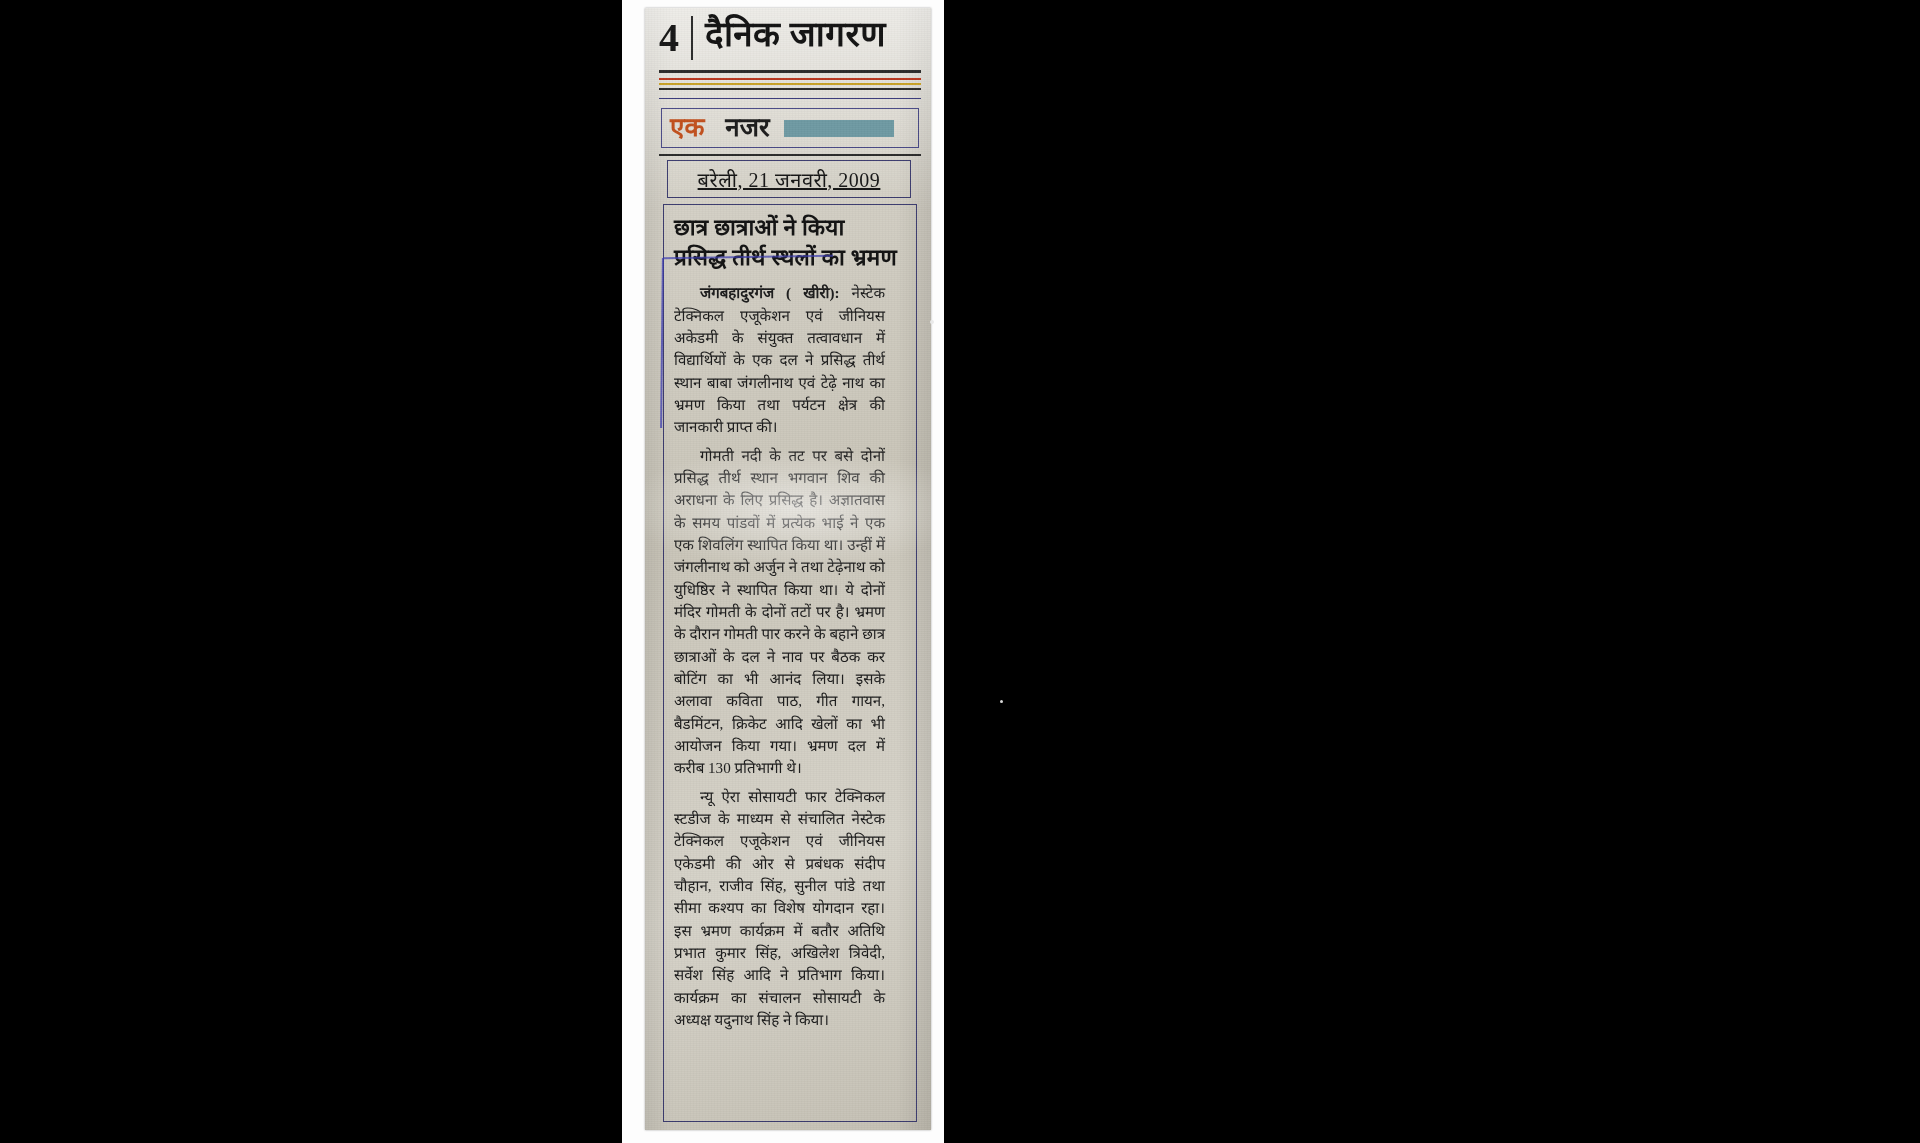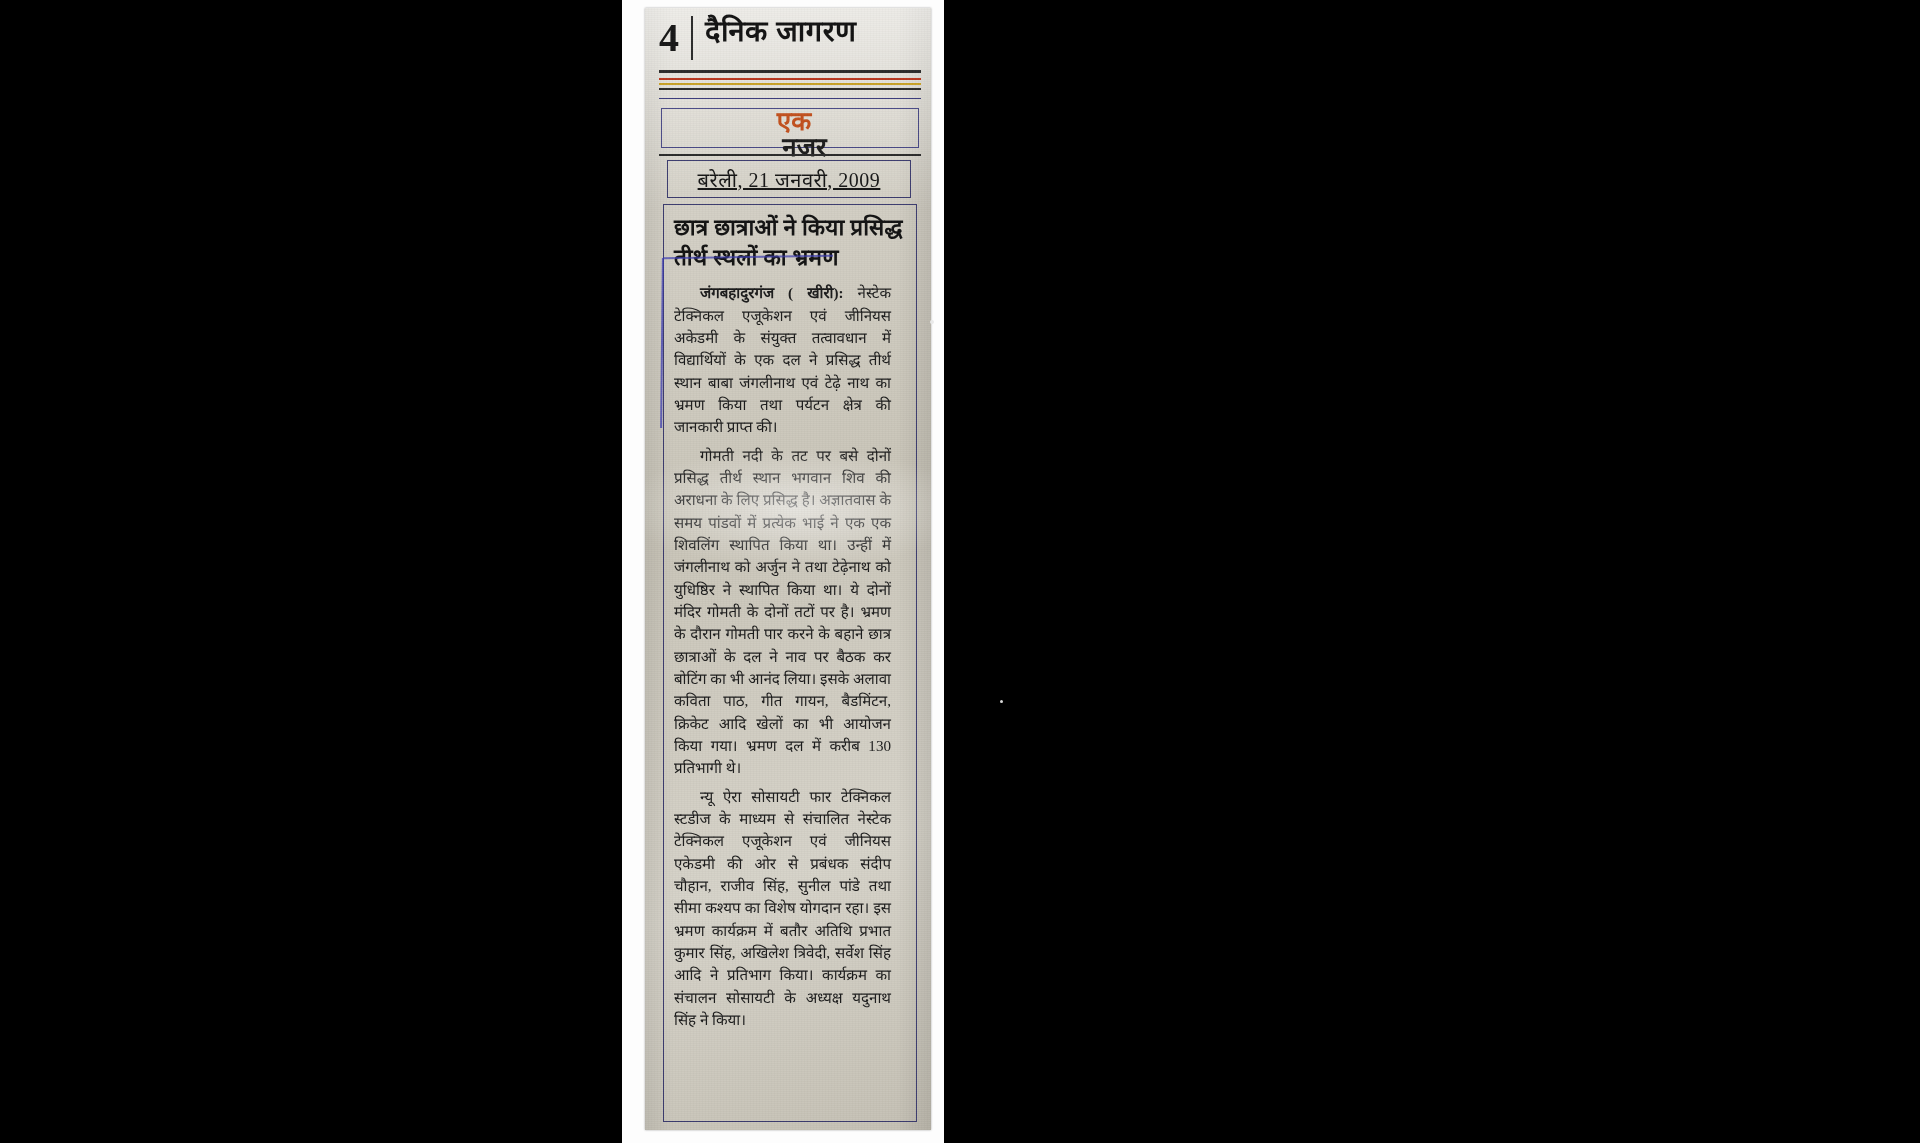--- a/index.html
+++ b/index.html
@@ -77,22 +77,22 @@
     color: #171717;
     padding-top: 4px;
   }
   .masthead-divider {
     width: 2px;
     height: 44px;
     background: #2a2a2a;
     margin-top: 2px;
   }
   .paper-name {
-    font-family: Liberation Sans, sans-serif;
-    font-size: 29px;
+    font-family: Liberation Serif, serif;
+    font-size: 35px;
     font-weight: bold;
     letter-spacing: 0.5px;
     color: #131313;
     line-height: 1.1;
     padding-top: 2px;
   }
   .rule {
     position: absolute;
     left: 14px;
     right: 10px;
@@ -108,21 +108,20 @@
   .eknazar-box {
     position: absolute;
     left: 16px;
     top: 100px;
     right: 12px;
     height: 38px;
     border: 1px solid #4a4a86;
     display: flex;
     align-items: center;
     padding-left: 8px;
-    flex-direction: column;
   }
   .ek {
     font-family: "Liberation Serif", serif;
     font-size: 26px;
     font-weight: bold;
     color: #c2501d;
     line-height: 1;
   }
   .nazar {
     font-family: "Liberation Serif", serif;
@@ -159,21 +158,21 @@
     text-decoration: underline;
   }
 
   .article {
     position: absolute;
     left: 18px;
     top: 196px;
     right: 14px;
     bottom: 8px;
     border: 1px solid #3b3b6e;
-    padding: 8px 10px 0 10px;
+    padding: 8px 16px 0 10px;
   }
   .headline {
     font-family: "Liberation Serif", serif;
     font-size: 22.5px;
     font-weight: bold;
     line-height: 1.32;
     color: #121212;
     letter-spacing: 0.2px;
     margin-bottom: 10px;
   }

